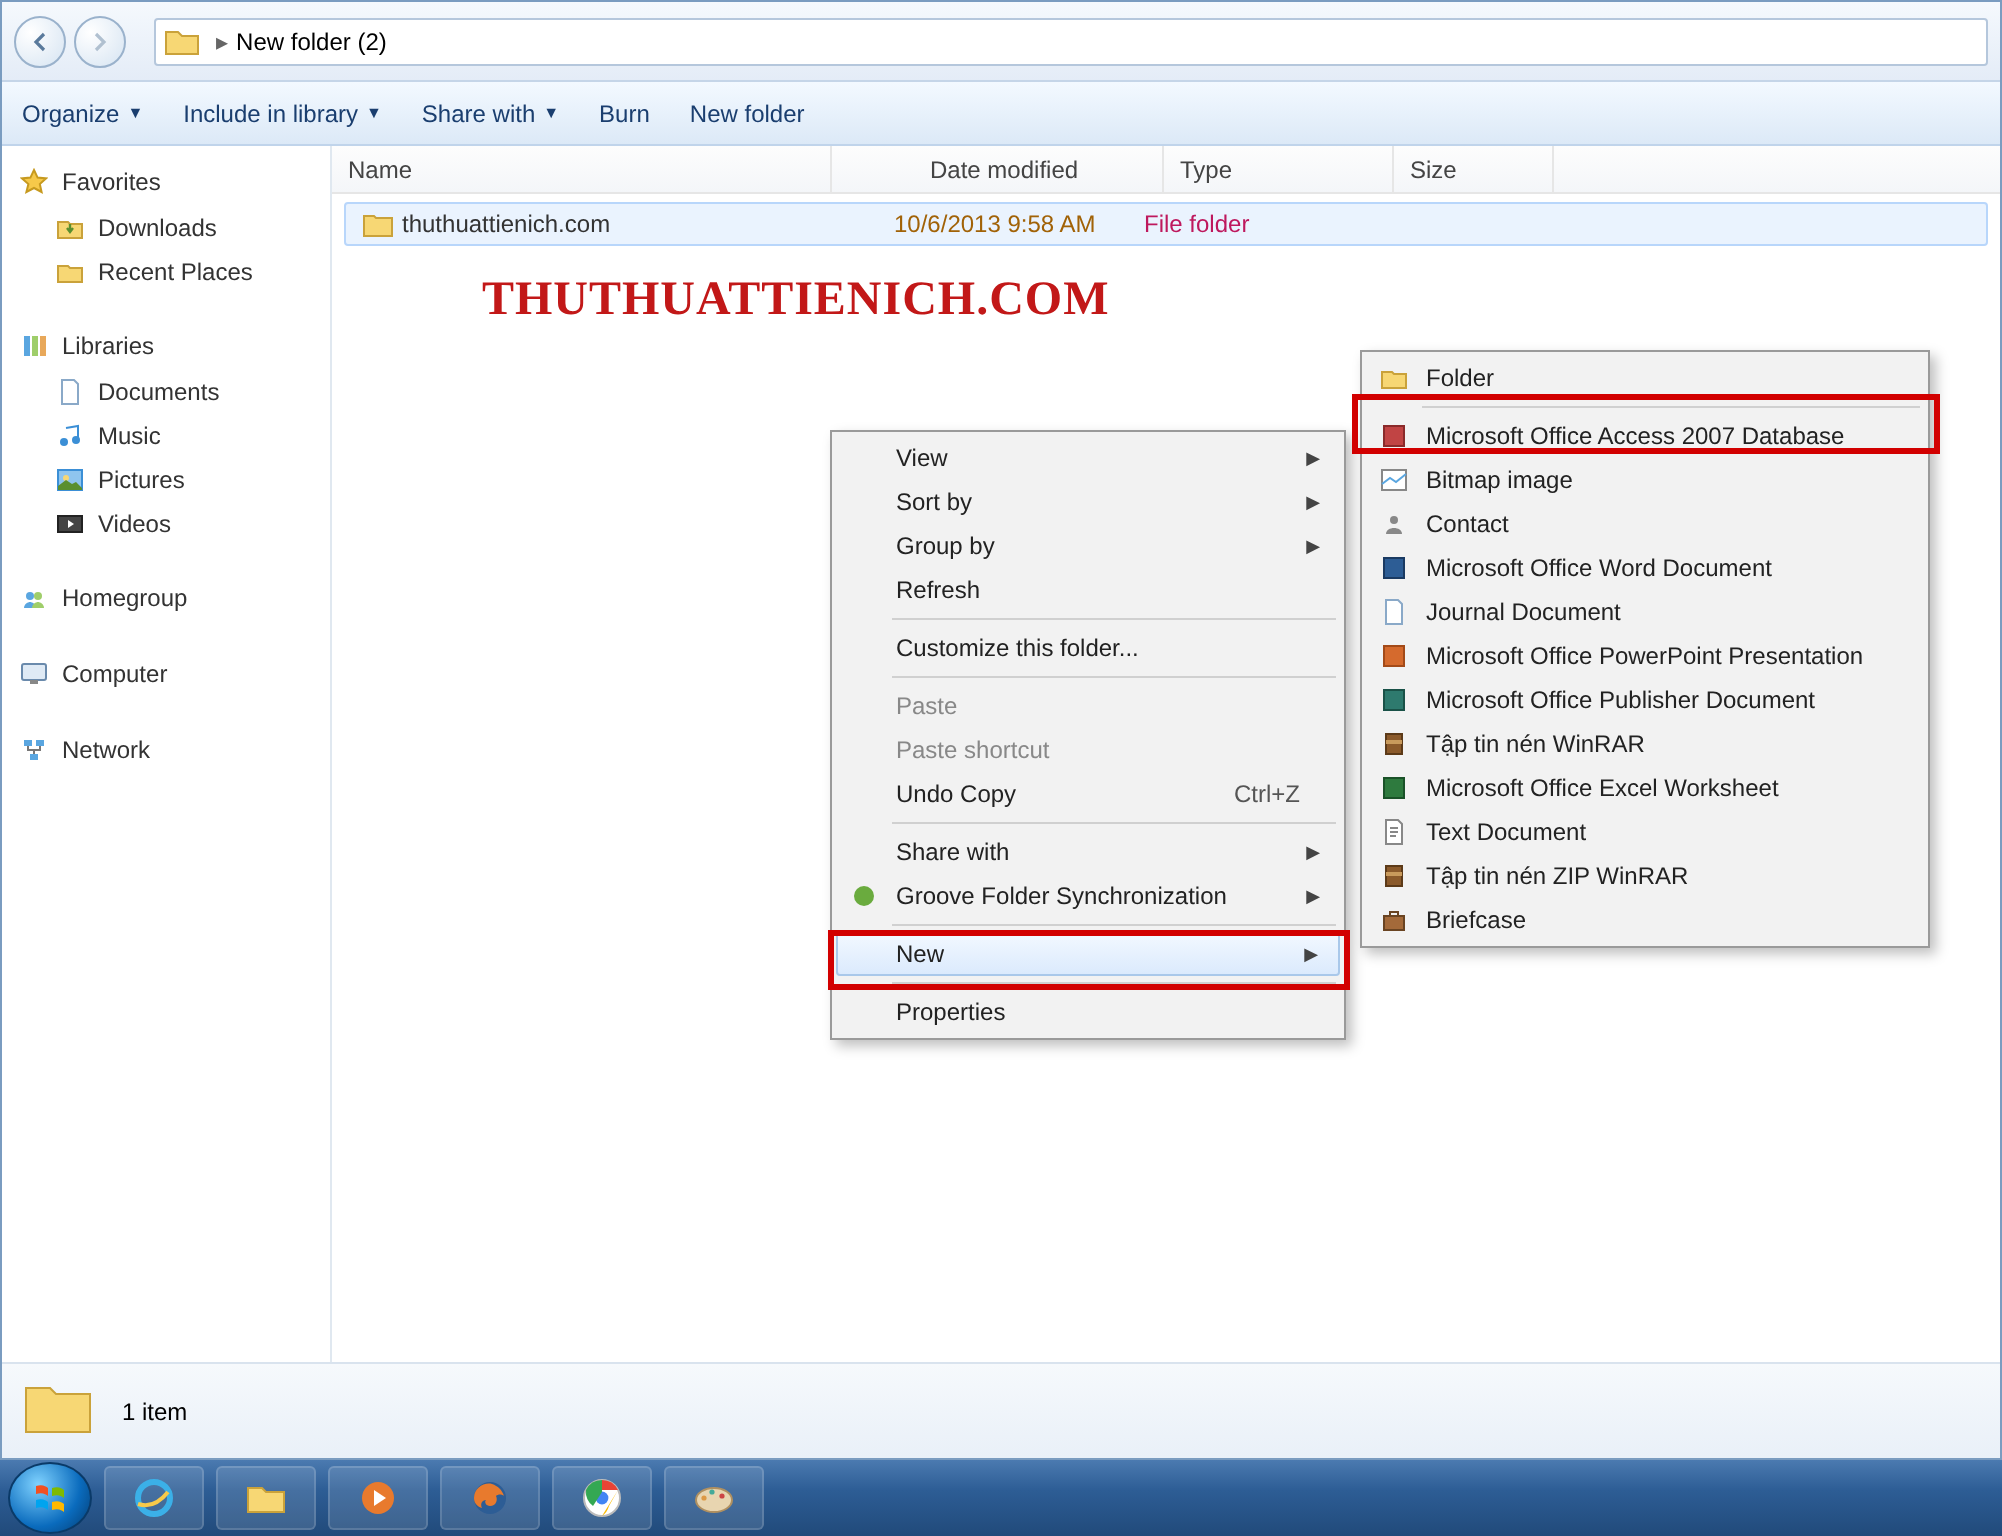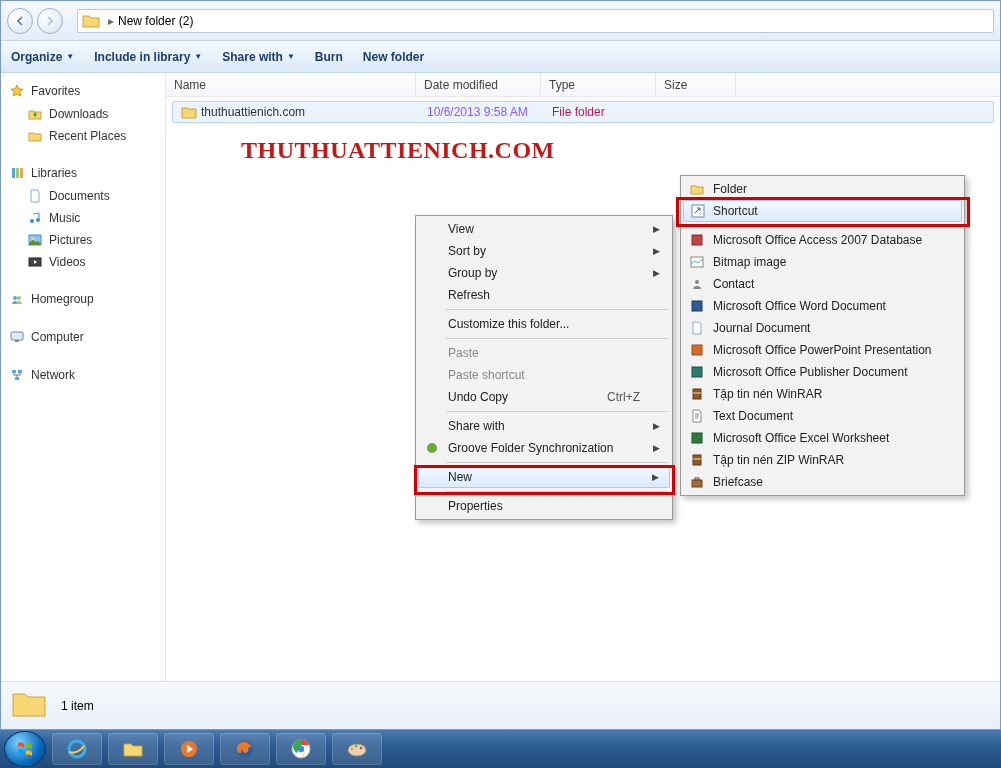--- a/index.html
+++ b/index.html
@@ -3,51 +3,51 @@
 <meta charset="utf-8">
 <style>
 * { box-sizing: border-box; margin: 0; padding: 0; font-family: "Segoe UI", Tahoma, sans-serif; font-size: 12px; }
 html, body { width: 1001px; height: 768px; overflow: hidden; background: #fff; }
 .window { width: 100%; height: 730px; border: 1px solid #7a9cc0; display: flex; flex-direction: column; background: #fff; }
 .titlebar { height: 40px; background: linear-gradient(to bottom, #f5f9fd, #e4ecf7); border-bottom: 1px solid #c5d5e8; display: flex; align-items: center; padding: 0 6px; }
 .navbtn { width: 26px; height: 26px; border-radius: 50%; border: 1px solid #9ab2cc; background: radial-gradient(circle at 30% 30%, #fff, #d6e4f2); margin-right: 4px; display: flex; align-items: center; justify-content: center; color: #5a7a9c; }
 .breadcrumb { flex: 1; margin-left: 10px; height: 24px; border: 1px solid #b5c7dc; background: #fff; display: flex; align-items: center; padding: 0 4px; border-radius: 2px; }
 .bc-icon { width: 18px; height: 18px; margin-right: 4px; display: flex; align-items: center; justify-content: center; }
 .bc-sep { color: #666; margin: 0 4px; }
-.toolbar { height: 32px; background: linear-gradient(to bottom, #f3f9ff, #dce9f7); border-bottom: 1px solid #c0d4eb; display: flex; align-items: center; padding: 0 10px; gap: 20px; font-weight: bold; }
+.toolbar { height: 32px; background: linear-gradient(to bottom, #f3f9ff, #dce9f7); border-bottom: 1px solid #c0d4eb; display: flex; align-items: center; padding: 0 10px; gap: 20px; }
 .tb-btn { color: #1a3e6f; font-size: 12.5px; display: flex; align-items: center; gap: 4px; cursor: pointer; }
 .tb-arrow { font-size: 8px; color: #1a3e6f; }
 .body { flex: 1; display: flex; overflow: hidden; background: #fff; }
 .sidebar { width: 165px; border-right: 1px solid #e0e8f0; padding: 6px 0; overflow-y: auto; }
 .sb-group { margin-bottom: 14px; }
 .sb-header { display: flex; align-items: center; padding: 4px 8px; gap: 6px; font-size: 12px; color: #333; }
 .sb-item { display: flex; align-items: center; padding: 3px 8px 3px 26px; gap: 6px; font-size: 12px; color: #333; cursor: pointer; }
 .sb-icon { width: 16px; height: 16px; display: flex; align-items: center; justify-content: center; }
 .main { flex: 1; display: flex; flex-direction: column; position: relative; }
 .columns { height: 24px; border-bottom: 1px solid #e6e6e6; display: flex; align-items: center; background: linear-gradient(to bottom, #fdfdfd, #f4f6f9); }
 .col { padding: 0 8px; font-size: 12px; color: #444; border-right: 1px solid #e6e6e6; display: flex; align-items: center; height: 100%; }
-.col-name { width: 250px; text-align: right; } .col-date { width: 125px; } .col-type { width: 115px; } .col-size { width: 80px; }
+.col-name { width: 250px; text-align: right; } .col-date { width: 125px; margin-left: 41px; } .col-type { width: 115px; } .col-size { width: 80px; }
 .filelist { flex: 1; padding: 2px 0; position: relative; }
 .row { display: flex; align-items: center; height: 22px; padding: 0 2px; border: 1px solid #b8d6fb; background: #eaf3fe; border-radius: 2px; margin: 2px 6px; }
 .row .cell { padding: 0 6px; font-size: 12px; color: #333; }
-.row .c-name { width: 246px; display: flex; align-items: center; gap: 4px; } .row .c-date { width: 125px; color: #8b5cf6; } .row .c-type { width: 115px; color: #be185d; }
+.row .c-name { width: 246px; display: flex; align-items: center; gap: 4px; } .row .c-date { width: 125px; color: #a16207; margin-left: 20px; } .row .c-type { width: 115px; color: #be185d; }
 .watermark { position: absolute; left: 75px; top: 40px; font-family: "Times New Roman", serif; font-size: 24px; font-weight: bold; color: #c21818; letter-spacing: 0.5px; }
 .statusbar { height: 48px; border-top: 1px solid #d9e3ee; background: linear-gradient(to bottom, #f6f9fc, #e9f0f8); display: flex; align-items: center; padding: 0 10px; gap: 14px; }
 .sb-bigicon { width: 36px; height: 36px; }
 .taskbar { height: 38px; width: 100%; background: linear-gradient(to bottom, #4b7ab0, #2d5d95 40%, #214a7a); display: flex; align-items: center; padding-left: 4px; gap: 6px; }
 .taskbtn { width: 50px; height: 32px; border: 1px solid rgba(255,255,255,0.15); background: rgba(255,255,255,0.12); border-radius: 3px; display: flex; align-items: center; justify-content: center; }
 .startorb { width: 42px; height: 36px; border-radius: 50%; background: radial-gradient(circle at 35% 30%, #7fd2ff, #0a6bbd 60%, #043a6e); border: 1px solid #0a3a68; display: flex; align-items: center; justify-content: center; }
 
 .ctx { position: absolute; background: #f2f2f2; border: 1px solid #9a9a9a; box-shadow: 3px 3px 6px rgba(0,0,0,0.25); padding: 2px; }
 .ctx-left { left: 415px; top: 215px; width: 258px; }
 .ctx-right { left: 680px; top: 175px; width: 285px; }
 .ctx-row { height: 22px; display: flex; align-items: center; padding-left: 30px; padding-right: 10px; font-size: 12px; color: #222; position: relative; cursor: pointer; }
 .ctx-row.disabled { color: #888; }
 .ctx-row .arrow { position: absolute; right: 10px; font-size: 9px; color: #444; }
-.ctx-row .shortcut { color:#555; position: absolute; right: 30px; font-size: 12px; }
+.ctx-row .shortcut { color:#555; position: absolute; right: 20px; font-size: 12px; }
 .ctx-sep { height: 1px; background: #d0d0d0; margin: 3px 2px 3px 28px; }
 .ctx-row.hover { background: linear-gradient(to bottom, #f2f8ff, #dbeafd); border: 1px solid #a9c8ea; border-radius: 2px; padding-left: 29px; }
 .ctx-icon { position: absolute; left: 6px; width: 16px; height: 16px; display: flex; align-items: center; justify-content: center; }
 .redbox { position: absolute; border: 3px solid #d20000; pointer-events: none; }
 .redbox.rb-new { left: 414px; top: 465px; width: 261px; height: 30px; }
 .redbox.rb-shortcut { left: 676px; top: 197px; width: 294px; height: 30px; }
 svg { display: block; }
 </style>
 </head>
 <body>
@@ -316,29 +316,20 @@
 
 <div class="ctx ctx-right">
   <div class="ctx-row">
       <span class="ctx-icon">
         <svg width="14" height="12" viewBox="0 0 14 12">
           <path d="M1 3h5l1 1h6v7H1z" fill="#f7d774" stroke="#caa23a"></path>
         </svg>
       </span>
       <span>Folder</span>
     </div>
-  <div class="ctx-row hover">
-      <span class="ctx-icon">
-        <svg width="14" height="14" viewBox="0 0 14 14">
-          <rect x="1" y="1" width="12" height="12" fill="#fff" stroke="#6a8aac"></rect>
-          <path d="M4 9l5-5M6 4h3v3" stroke="#2d5d95" fill="none"></path>
-        </svg>
-      </span>
-      <span>Shortcut</span>
-    </div>
   <div class="ctx-sep"></div>
   <div class="ctx-row">
       <span class="ctx-icon">
         <svg width="14" height="14" viewBox="0 0 14 14">
           <rect x="2" y="2" width="10" height="10" fill="#c14444" stroke="#8a2a2a"></rect>
         </svg>
       </span>
       <span>Microsoft Office Access 2007 Database</span>
     </div>
   <div class="ctx-row">
@@ -395,34 +386,34 @@
       <span class="ctx-icon">
         <svg width="14" height="14" viewBox="0 0 14 14">
           <rect x="3" y="2" width="8" height="10" fill="#8b5a2b" stroke="#5c3a18"></rect>
           <rect x="3" y="5" width="8" height="2" fill="#c89a5c"></rect>
         </svg>
       </span>
       <span>Tập tin nén WinRAR</span>
     </div>
   <div class="ctx-row">
       <span class="ctx-icon">
+        <svg width="14" height="14" viewBox="0 0 14 14">
+          <rect x="2" y="2" width="10" height="10" fill="#2e7a3e" stroke="#1a5228"></rect>
+        </svg>
+      </span>
+      <span>Microsoft Office Excel Worksheet</span>
+    </div>
+  <div class="ctx-row">
+      <span class="ctx-icon">
         <svg width="12" height="14" viewBox="0 0 12 14">
           <path d="M2 1h6l2 2v10H2z" fill="#fff" stroke="#888"></path>
           <path d="M4 5h4M4 7h4M4 9h3" stroke="#888"></path>
         </svg>
       </span>
       <span>Text Document</span>
-    </div>
-  <div class="ctx-row">
-      <span class="ctx-icon">
-        <svg width="14" height="14" viewBox="0 0 14 14">
-          <rect x="2" y="2" width="10" height="10" fill="#2e7a3e" stroke="#1a5228"></rect>
-        </svg>
-      </span>
-      <span>Microsoft Office Excel Worksheet</span>
     </div>
   <div class="ctx-row">
       <span class="ctx-icon">
         <svg width="14" height="14" viewBox="0 0 14 14">
           <rect x="3" y="2" width="8" height="10" fill="#8b5a2b" stroke="#5c3a18"></rect>
           <rect x="3" y="5" width="8" height="2" fill="#c89a5c"></rect>
         </svg>
       </span>
       <span>Tập tin nén ZIP WinRAR</span>
     </div>

